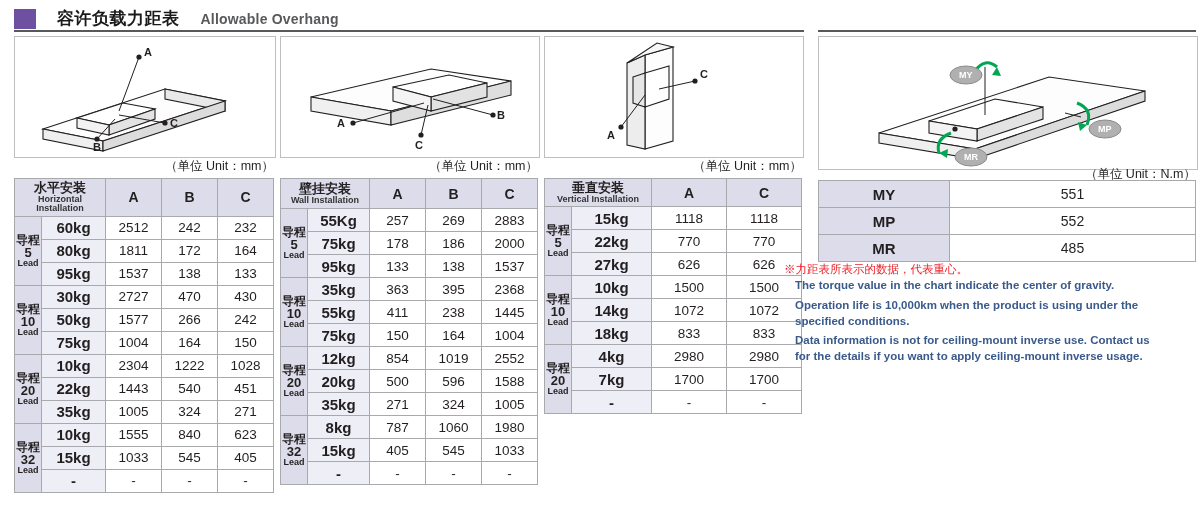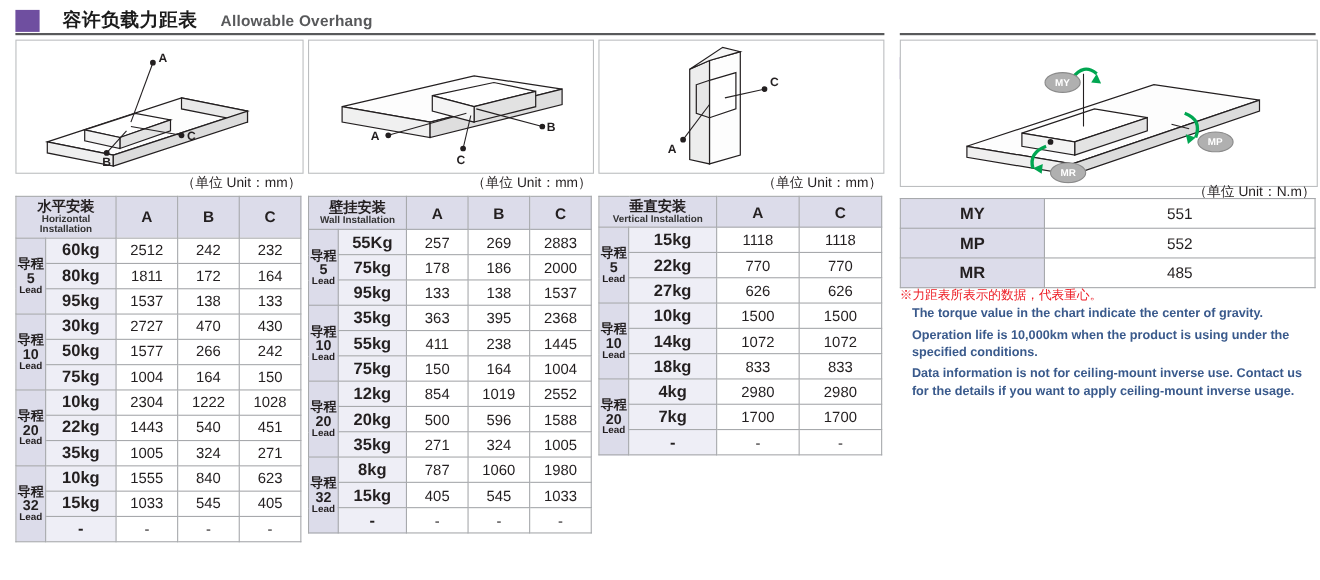--- a/index.html
+++ b/index.html
@@ -473,21 +473,21 @@
       <td class="rh">MP</td>
       <td class="rv">552</td>
     </tr>
     <tr>
       <td class="rh">MR</td>
       <td class="rv">485</td>
     </tr>
   </tbody>
     </table>
 
-  <div class="notes" style="left:818px;top:262px;">
+  <div class="notes" style="left:784px;top:262px;">
     <div class="note">
       <span class="cn">※力距表所表示的数据，代表重心。</span>
       <span class="en">The torque value in the chart indicate the center of gravity.</span>
     </div>
     <div class="note">
       <span class="en">Operation life is 10,000km when the product is using under the specified conditions.</span>
     </div>
     <div class="note">
       <span class="en">Data information is not for ceiling-mount inverse use. Contact us for the details if you want to apply ceiling-mount inverse usage.</span>
     </div>

